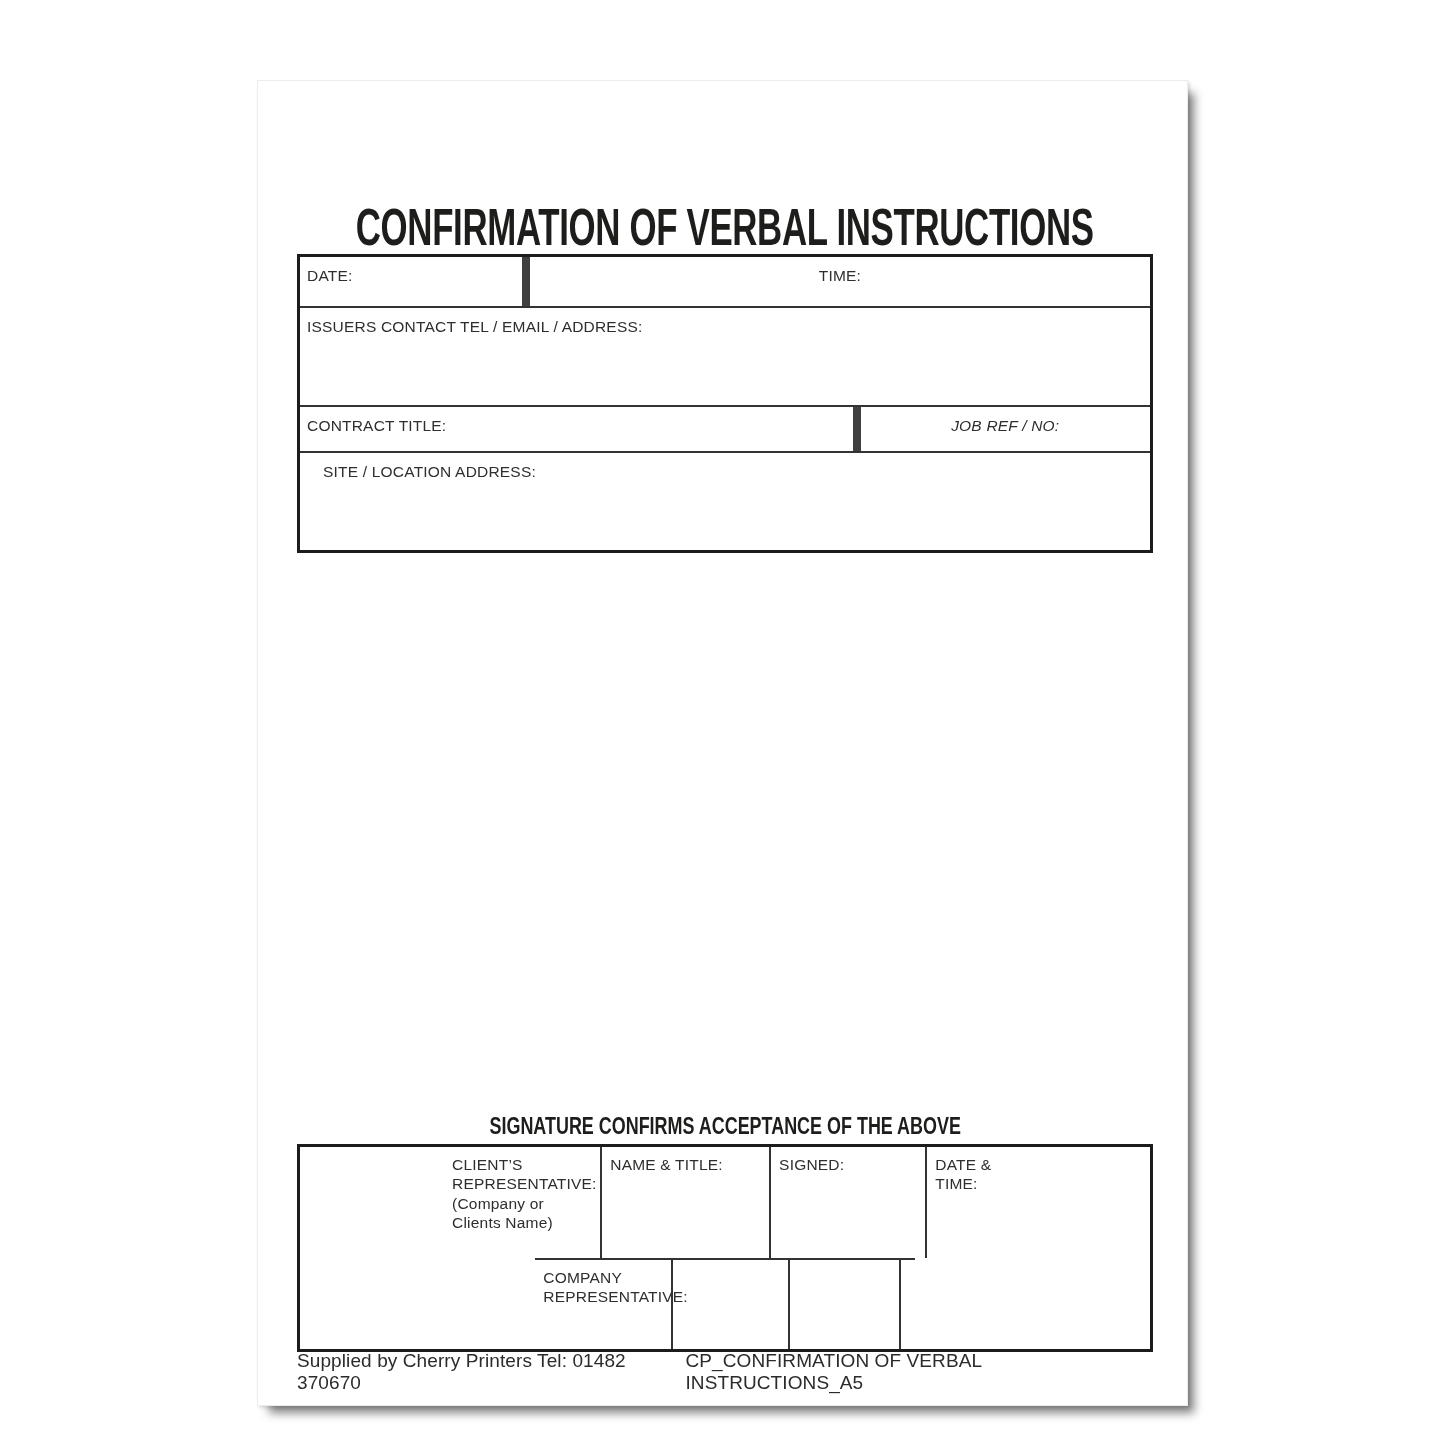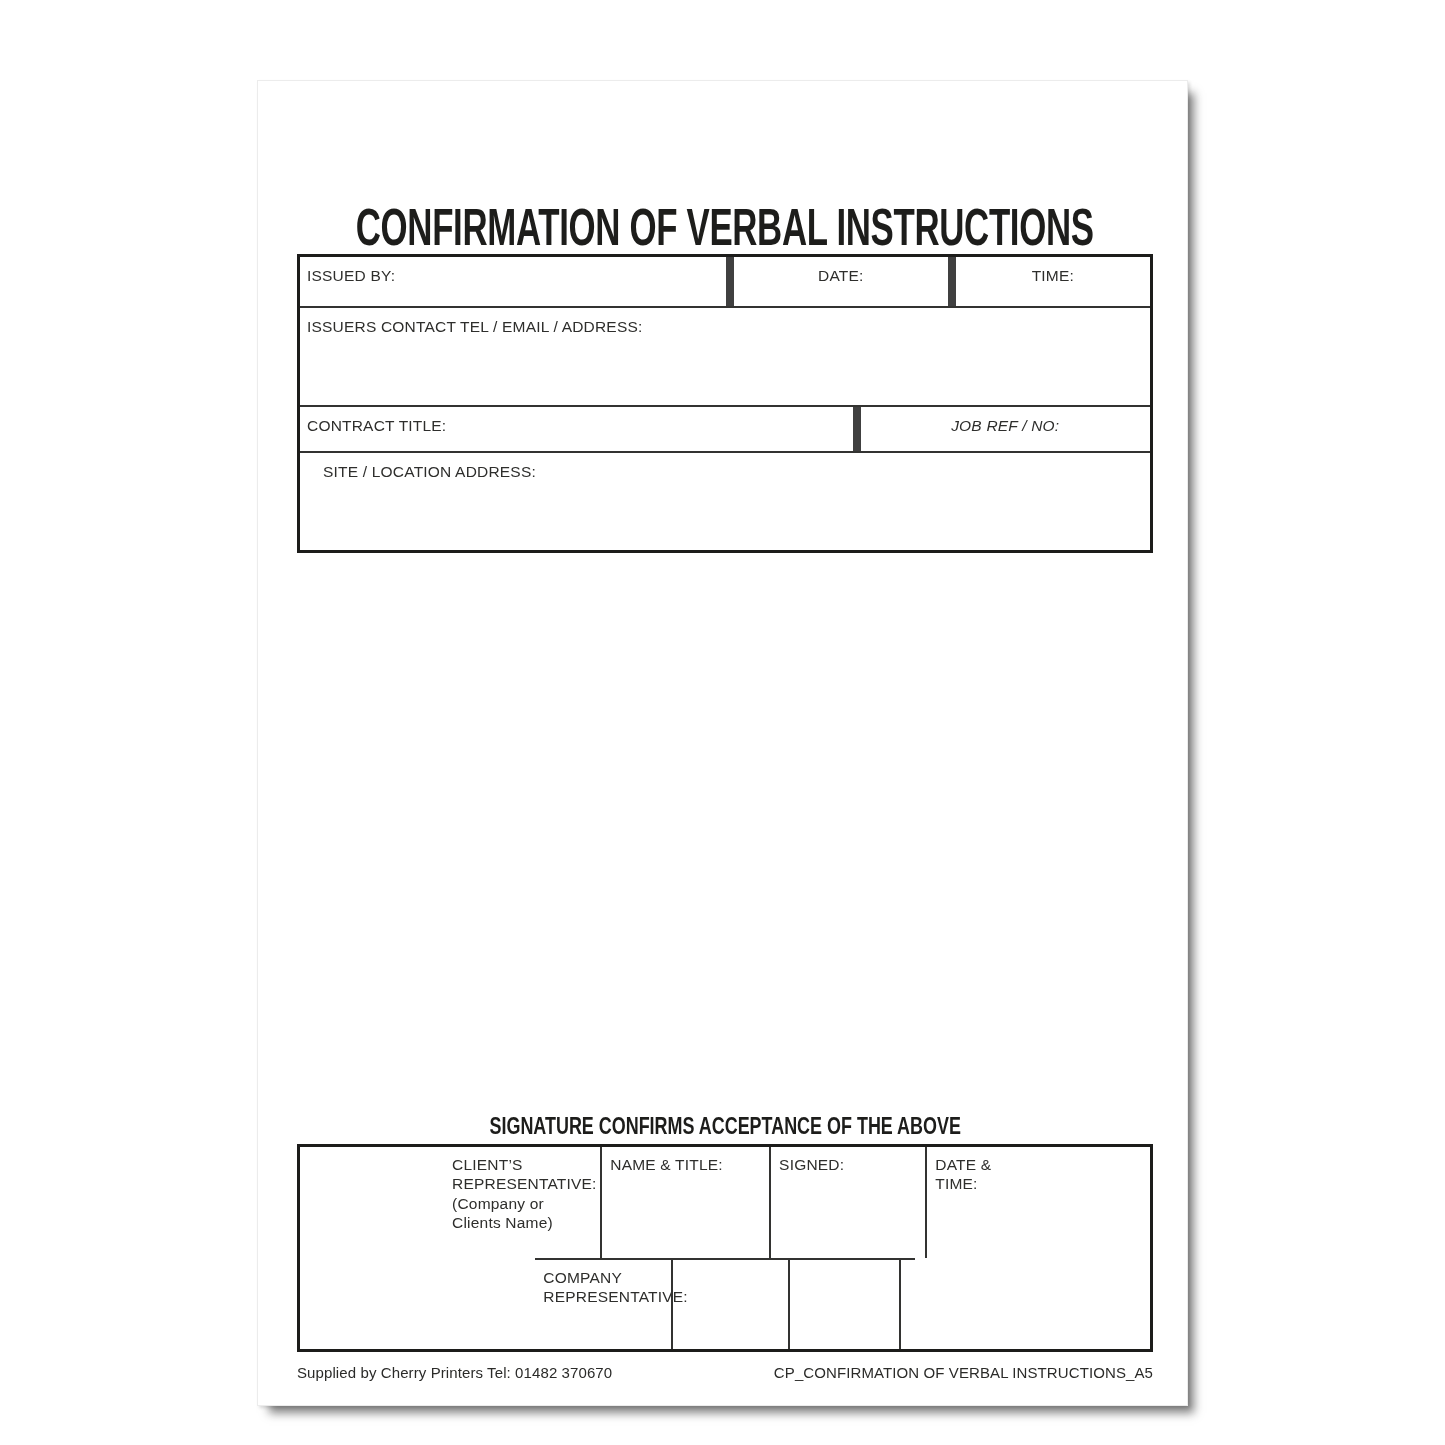--- a/index.html
+++ b/index.html
@@ -128,40 +128,37 @@
   .sc3 { width: 27.8%; }
   .sc4 { flex: 1; }
   
   .footer {
     position: absolute;
     left: 39px; top: 1281px;
     width: 856px; height: 20px;
     display: flex; justify-content: space-between; align-items: center;
   }
   .footer span {
-    font-size: 15px;
+    font-size: 19px;
     color: #2b2b29;
     letter-spacing: 0.1px;
   }
 </style>
 </head>
 <body>
 
 <div class="canvas">
   <div class="page">
 
     <div class="title-wrap">
       <span>CONFIRMATION OF VERBAL INSTRUCTIONS</span>
     </div>
 
     <div class="info-table">
       <div class="info-row row-a">
-        <div class="cell c-issued">
-          <span class="lbl">ISSUED BY:</span>
-        </div>
         <div class="cell c-date">
           <span class="lbl">DATE:</span>
         </div>
         <div class="cell c-time">
           <span class="lbl">TIME:</span>
         </div>
       </div>
       <div class="info-row row-b">
         <div class="cell c-full">
           <span class="lbl">ISSUERS CONTACT TEL / EMAIL / ADDRESS:</span>

